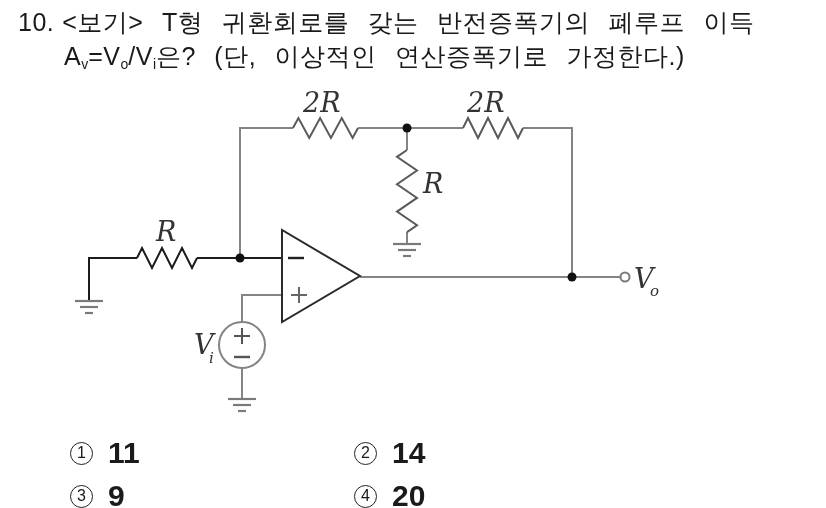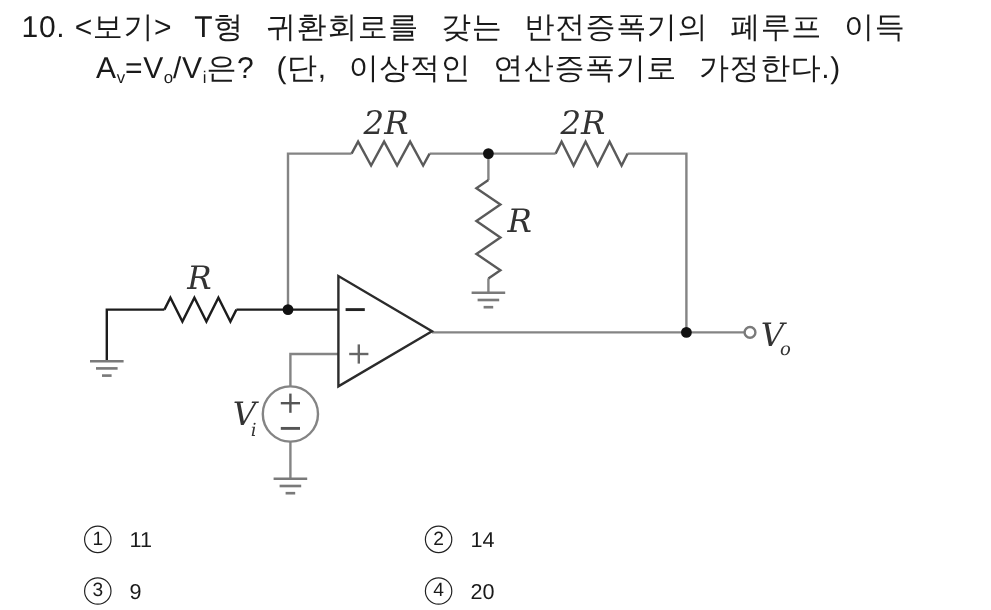--- a/index.html
+++ b/index.html
@@ -1,28 +1,28 @@
 <!DOCTYPE html>
 <html><head>
 <meta charset="utf-8">
 <style>
   html,body{margin:0;padding:0;background:#fff;}
   .page{position:relative;width:826px;height:508px;background:#ffffff;overflow:hidden;
         font-family:"Liberation Sans",sans-serif;color:#1a1a1a;}
   .qline{position:absolute;white-space:nowrap;font-size:25px;letter-spacing:.5px;word-spacing:11px;}
   .qline1{left:18px;top:6px;}
-  .qline2{left:80px;top:40px;}
+  .qline2{left:64px;top:40px;}
   .qline .qnum{margin-right:8px;}
   .qline sub{font-size:14px;vertical-align:-4px;letter-spacing:0;}
   .circuit-svg{position:absolute;left:0;top:0;}
   .choice{position:absolute;display:flex;align-items:center;gap:15px;}
   .choice .marker{width:23px;height:23px;border:1.7px solid #222;border-radius:50%;
         display:flex;align-items:center;justify-content:center;font-size:16px;line-height:1;
         box-sizing:border-box;}
-  .choice .val{font-size:18px;line-height:1;}
+  .choice .val{font-size:30px;line-height:1;font-weight:bold;}
   .ch1{left:70px;top:438px;}
   .ch2{left:354px;top:438px;}
   .ch3{left:70px;top:481px;}
   .ch4{left:354px;top:481px;}
   text.rlabel{font-family:"DejaVu Serif",serif;font-style:italic;fill:#333;font-size:27px;}
   text.rsub{font-family:"DejaVu Serif",serif;font-style:italic;fill:#333;font-size:15px;}
 </style>
 </head>
 <body>
 

